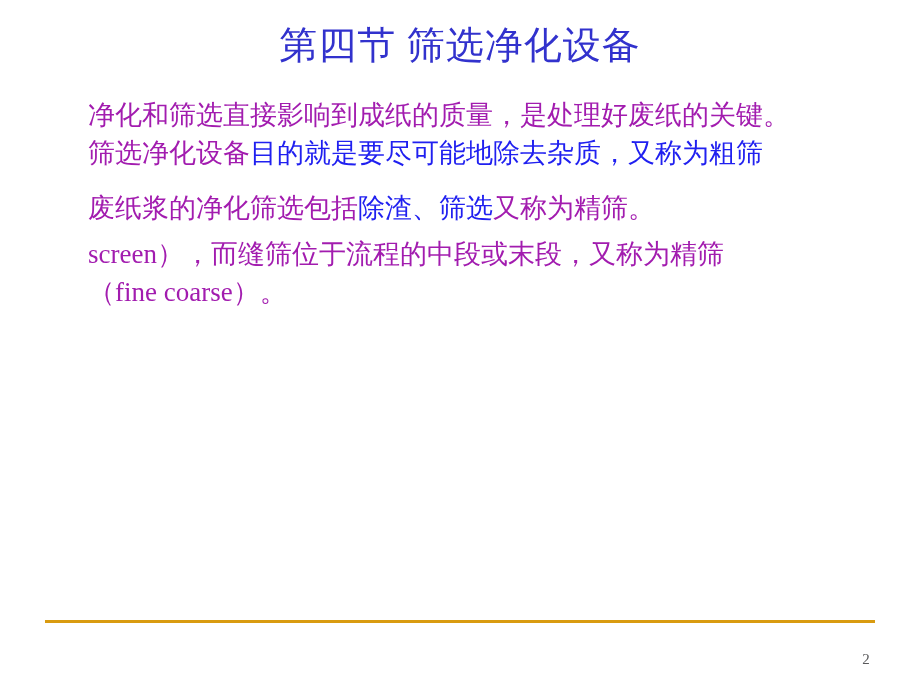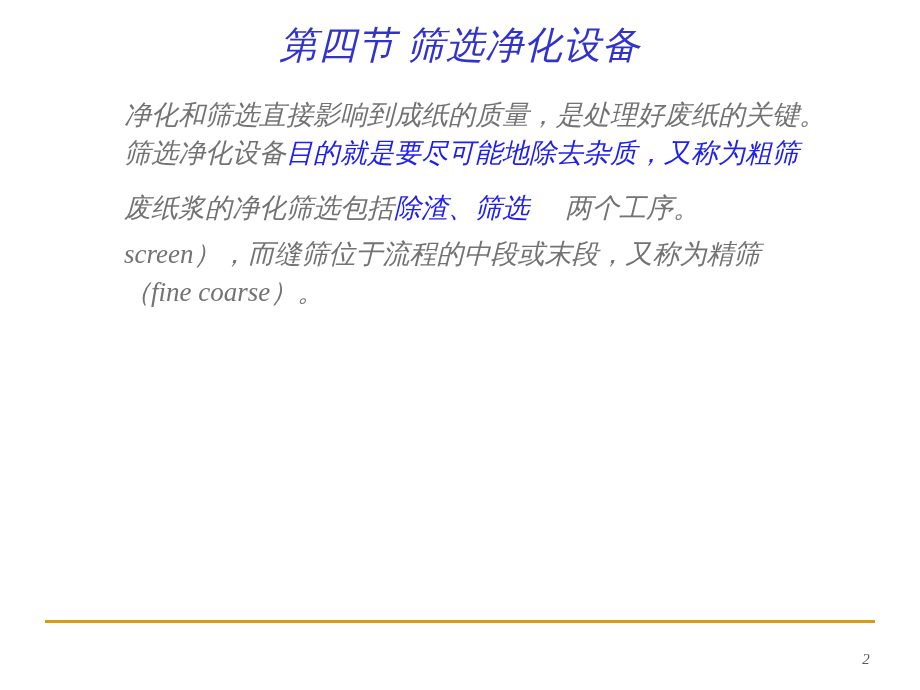--- a/index.html
+++ b/index.html
@@ -14,21 +14,20 @@
     overflow: hidden;
     position: relative;
   }
 
   #slide {
     position: absolute;
     top: 0; left: 0;
     width: 920px;
     height: 690px;
     background: #ffffff;
-    font-style: italic;
   }
 
   
   #slide-title {
     position: absolute;
     top: 22px;
     left: 0;
     width: 920px;
     text-align: center;
     font-size: 38px;
@@ -55,21 +54,21 @@
     margin: 0;
     white-space: nowrap;
   }
   .para .line { display: block; }
 
   .p-gap-1 { margin-top: 0; }
   .p-gap-2 { margin-top: 17px; }
   .p-gap-3 { margin-top: 8px; }
 
   .blue  { color: #2020f0; }
-  .black { color: #737373; margin-left: 36px; }
+  .black { color: #a21caf; }
 
   .en {
     font-family: "Liberation Serif", "DejaVu Serif", serif;
   }
 
   
   #footer-rule {
     position: absolute;
     left: 45px;
     top: 620px;
@@ -104,21 +103,21 @@
       <span class="line">
         <span class="black">净化和筛选直接影响到成纸的质量，是处理好废纸的关键。</span>
       </span>
       <span class="line">
         <span class="black">筛选净化设备</span><span class="blue">目的就是要尽可能地除去杂质，又称为粗筛</span>
       </span>
     </div>
 
     <div class="para p-gap-2">
       <span class="line">
-        <span class="black">废纸浆的净化筛选包括</span><span class="blue">除渣、筛选</span><span class="black">两个工序。</span>
+        <span class="black">废纸浆的净化筛选包括</span><span class="blue">除渣、筛选</span><span class="black">又称为精筛。</span>
       </span>
     </div>
 
     <div class="para p-gap-3">
       <span class="line">
         <span class="black en">screen），而缝筛位于流程的中段或末段，又称为精筛</span>
       </span>
       <span class="line">
         <span class="black en">（fine coarse）。</span>
       </span>

